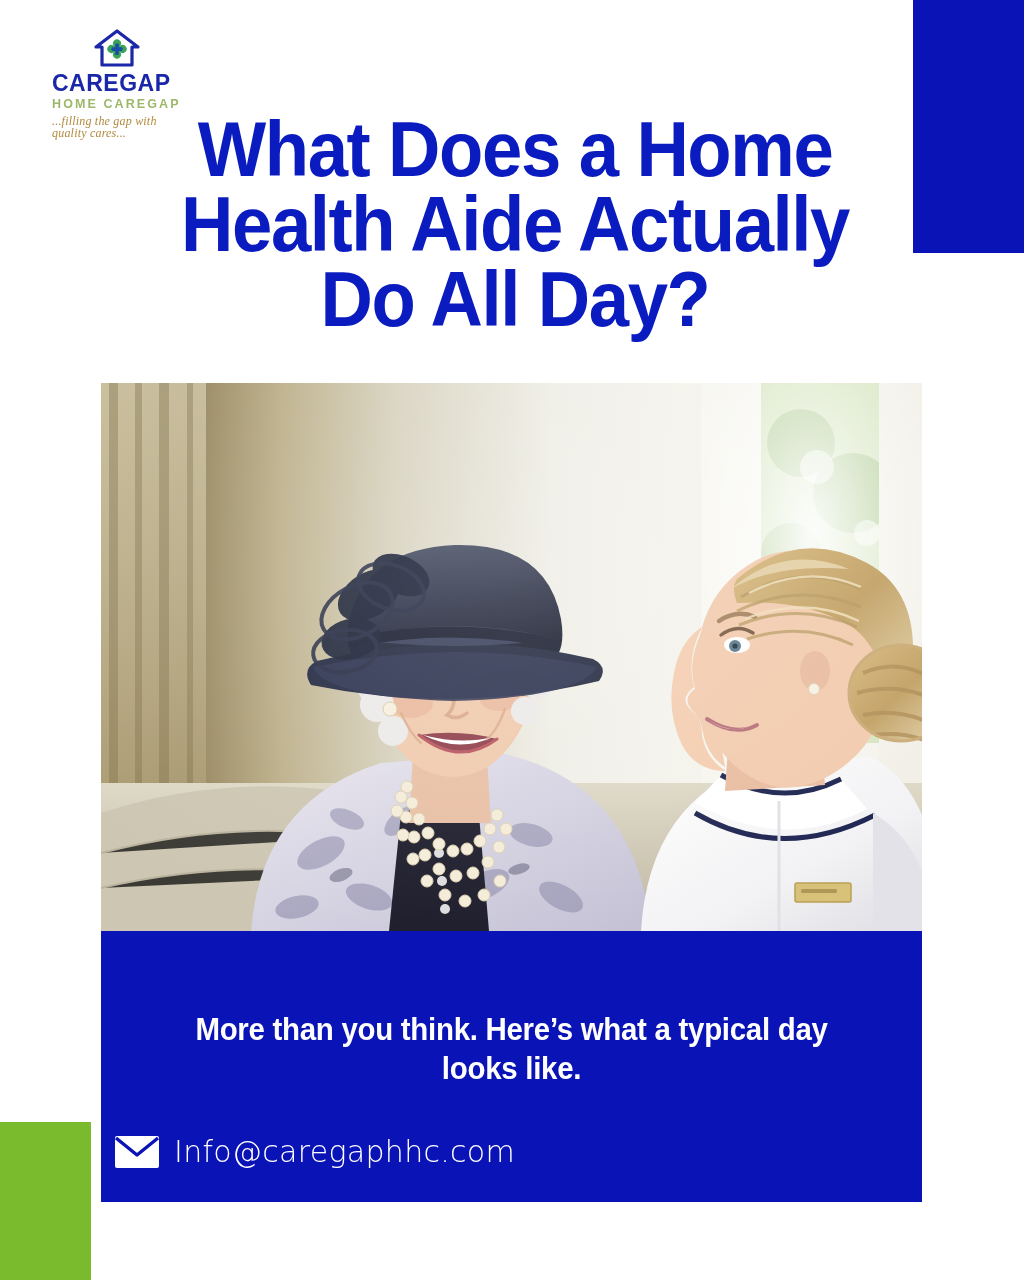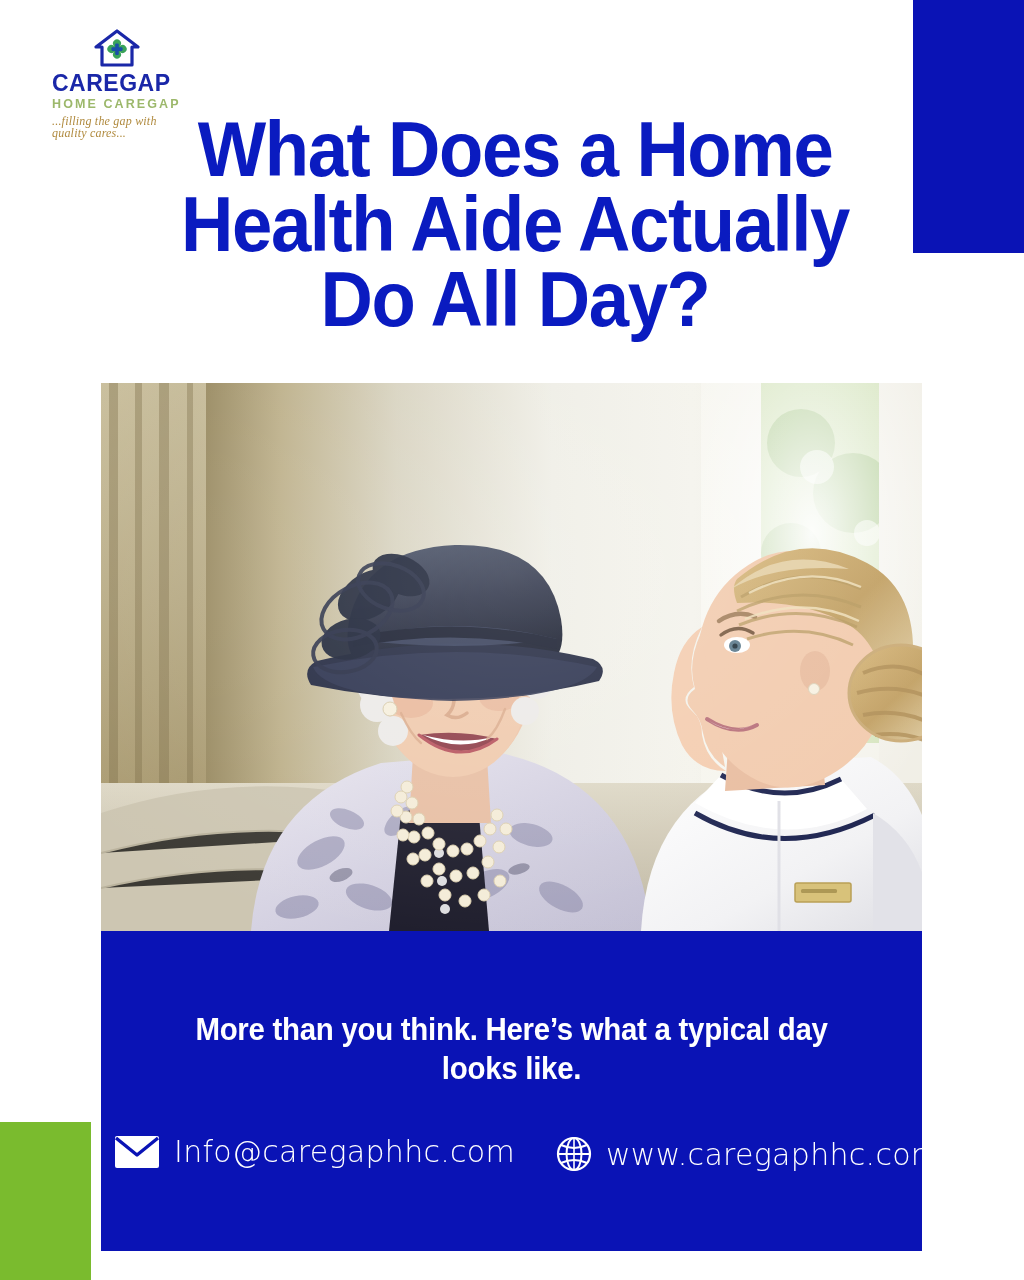--- a/index.html
+++ b/index.html
@@ -106,21 +106,21 @@
     background: #c9c3ae;
   }
   .photo svg { display: block; width: 100%; height: 100%; }
 
   
   .panel {
     position: absolute;
     left: 101px;
     top: 931px;
     width: 821px;
-    height: 320px;
+    height: 271px;
     background: #0a13b5;
   }
   .subtitle {
     position: absolute;
     left: 60px;
     top: 80px;
     width: 701px;
     text-align: center;
     color: #ffffff;
     font-size: 31px;
@@ -456,26 +456,15 @@
     <div class="subtitle">More than you think. Here’s what a typical day looks like.</div>
 
     <div class="contact contact-email">
       <svg class="icon-env" width="46" height="34" viewBox="0 0 46 34">
         <rect x="1" y="1" width="44" height="32" rx="2" fill="#ffffff"></rect>
         <path d="M2 3 L23 20 L44 3" fill="none" stroke="#0a13b5" stroke-width="3.4" stroke-linejoin="round"></path>
       </svg>
       <span class="contact-text">Info@caregaphhc.com</span>
     </div>
 
-    <div class="contact contact-web">
-      <svg class="icon-globe" width="36" height="36" viewBox="0 0 36 36">
-        <circle cx="18" cy="18" r="16" fill="none" stroke="#ffffff" stroke-width="2.2"></circle>
-        <ellipse cx="18" cy="18" rx="7.5" ry="16" fill="none" stroke="#ffffff" stroke-width="2"></ellipse>
-        <line x1="2" y1="18" x2="34" y2="18" stroke="#ffffff" stroke-width="2"></line>
-        <path d="M5 9 q13 6 26 0" fill="none" stroke="#ffffff" stroke-width="2"></path>
-        <path d="M5 27 q13 -6 26 0" fill="none" stroke="#ffffff" stroke-width="2"></path>
-        <line x1="18" y1="2" x2="18" y2="34" stroke="#ffffff" stroke-width="1.6"></line>
-      </svg>
-      <span class="contact-text">www.caregaphhc.com</span>
-    </div>
   </div>
 
 </div>
 
 </body></html>

